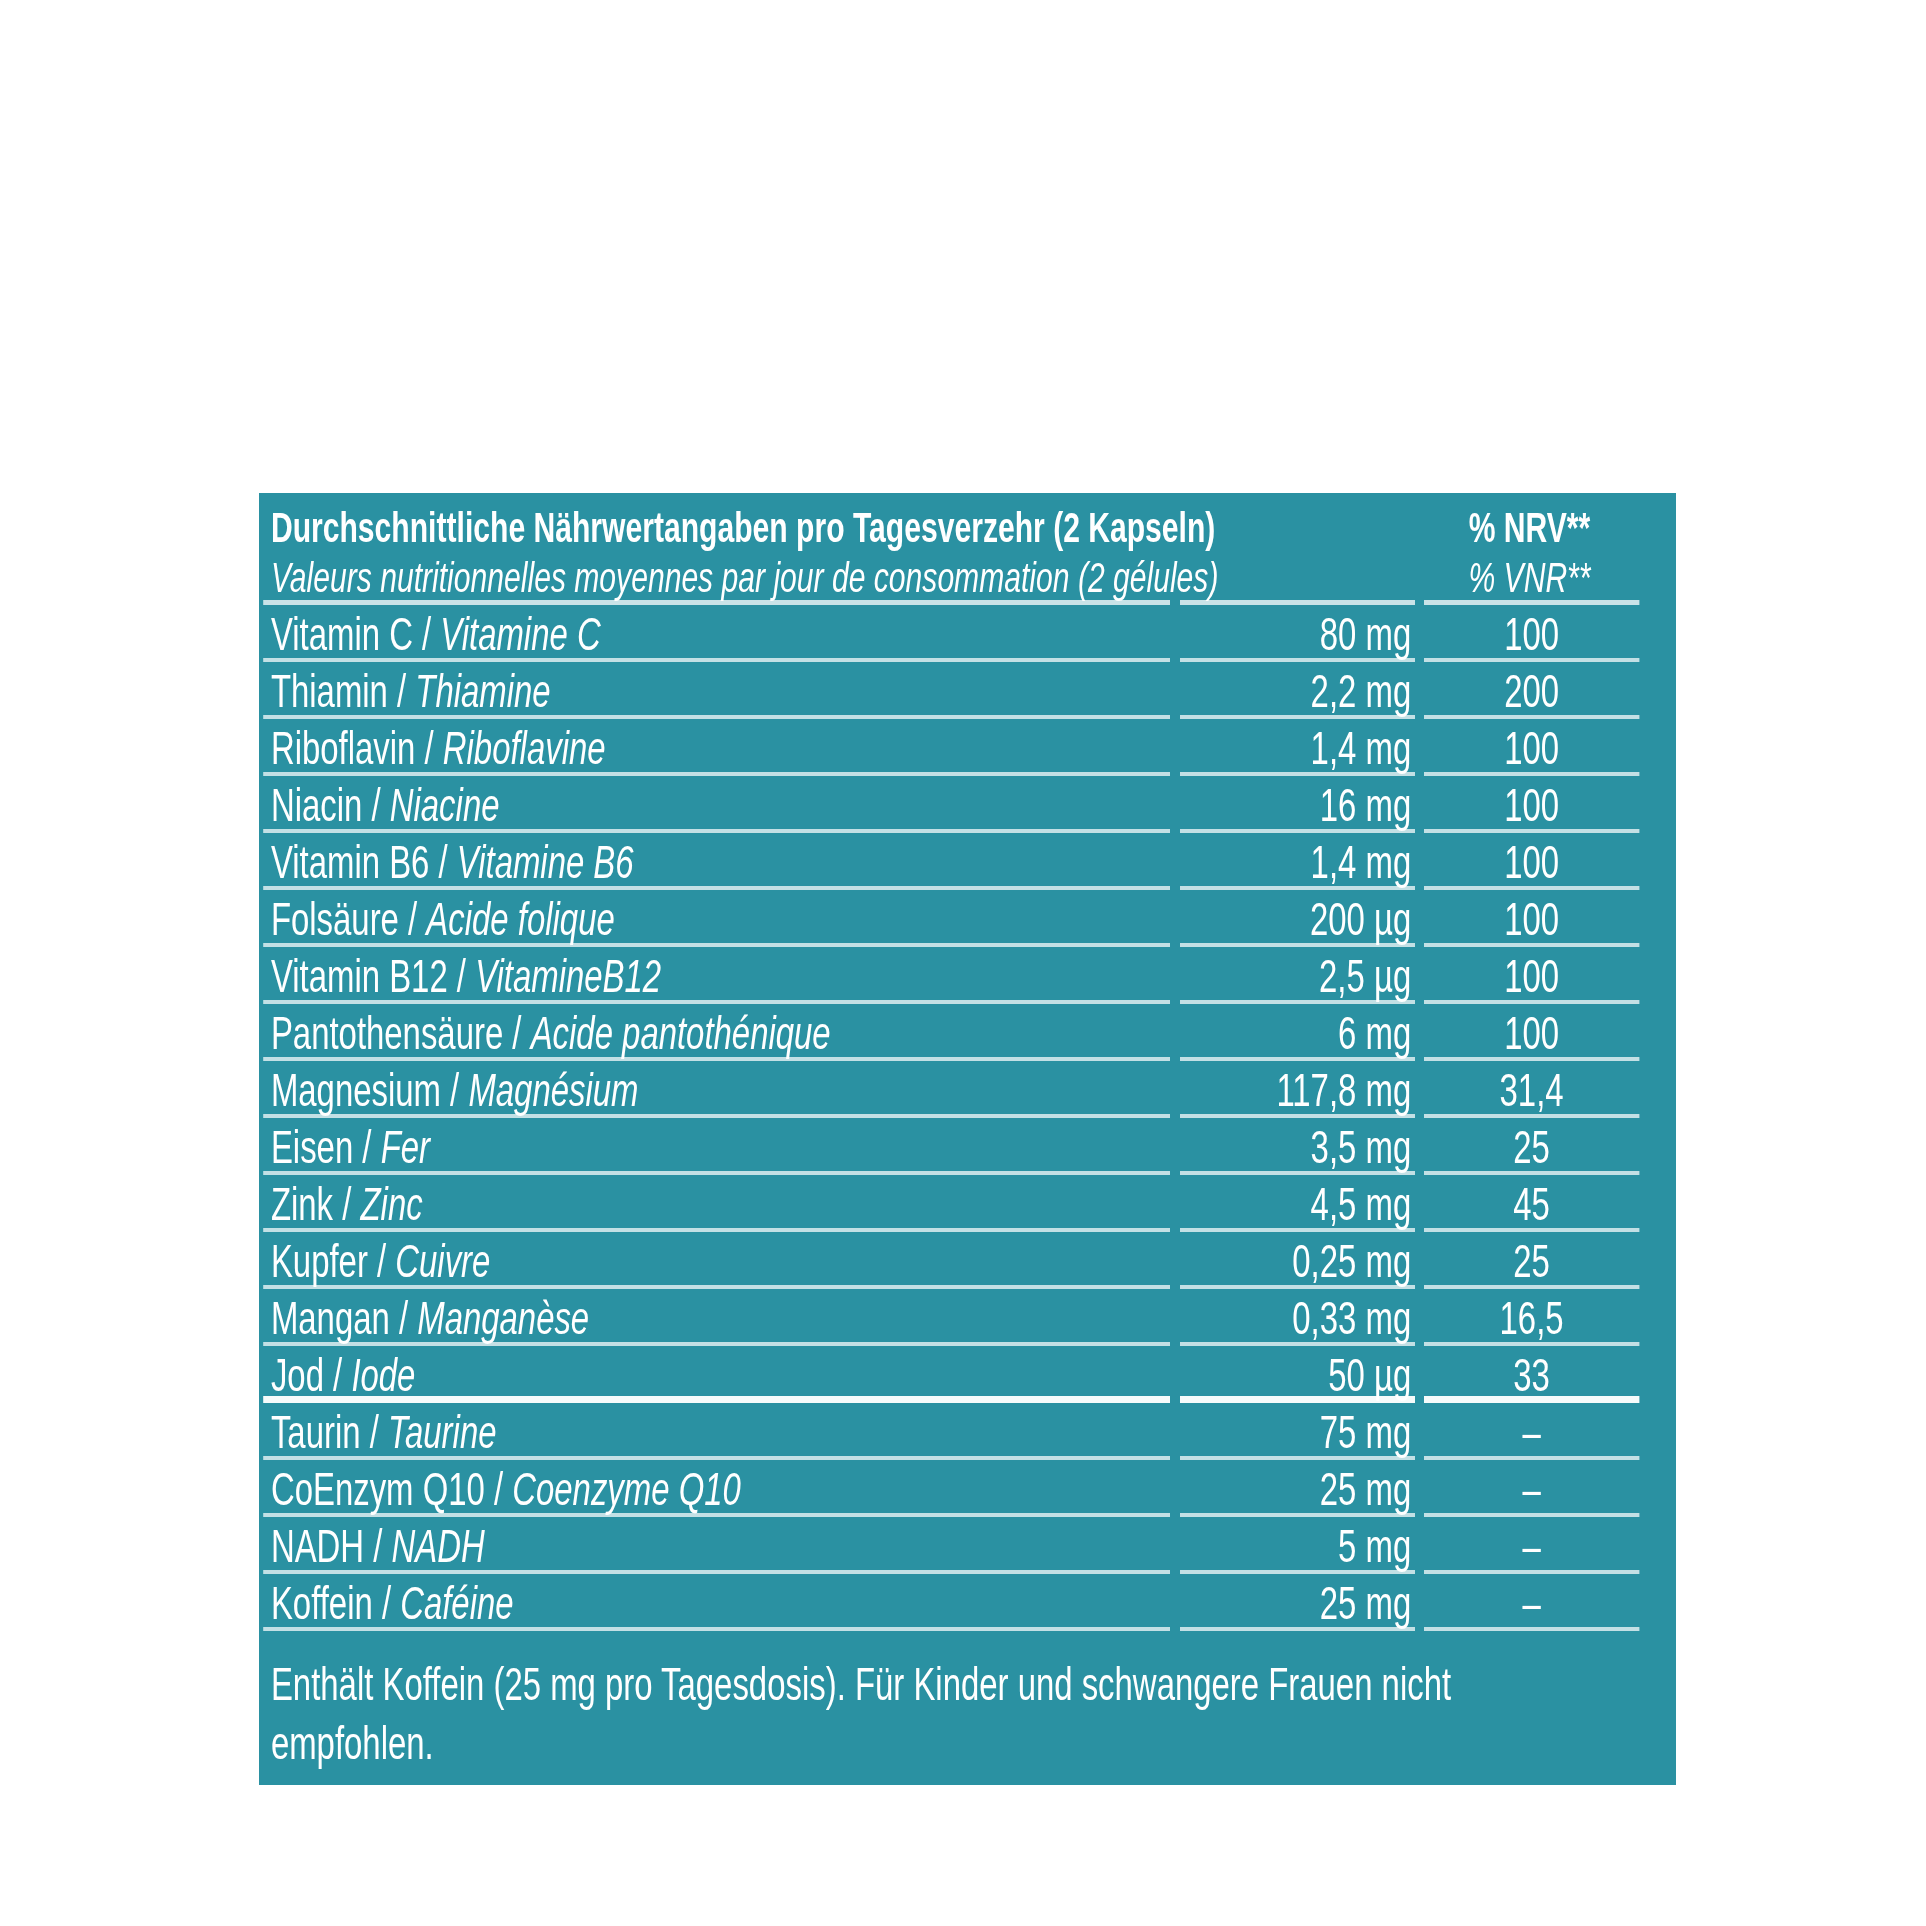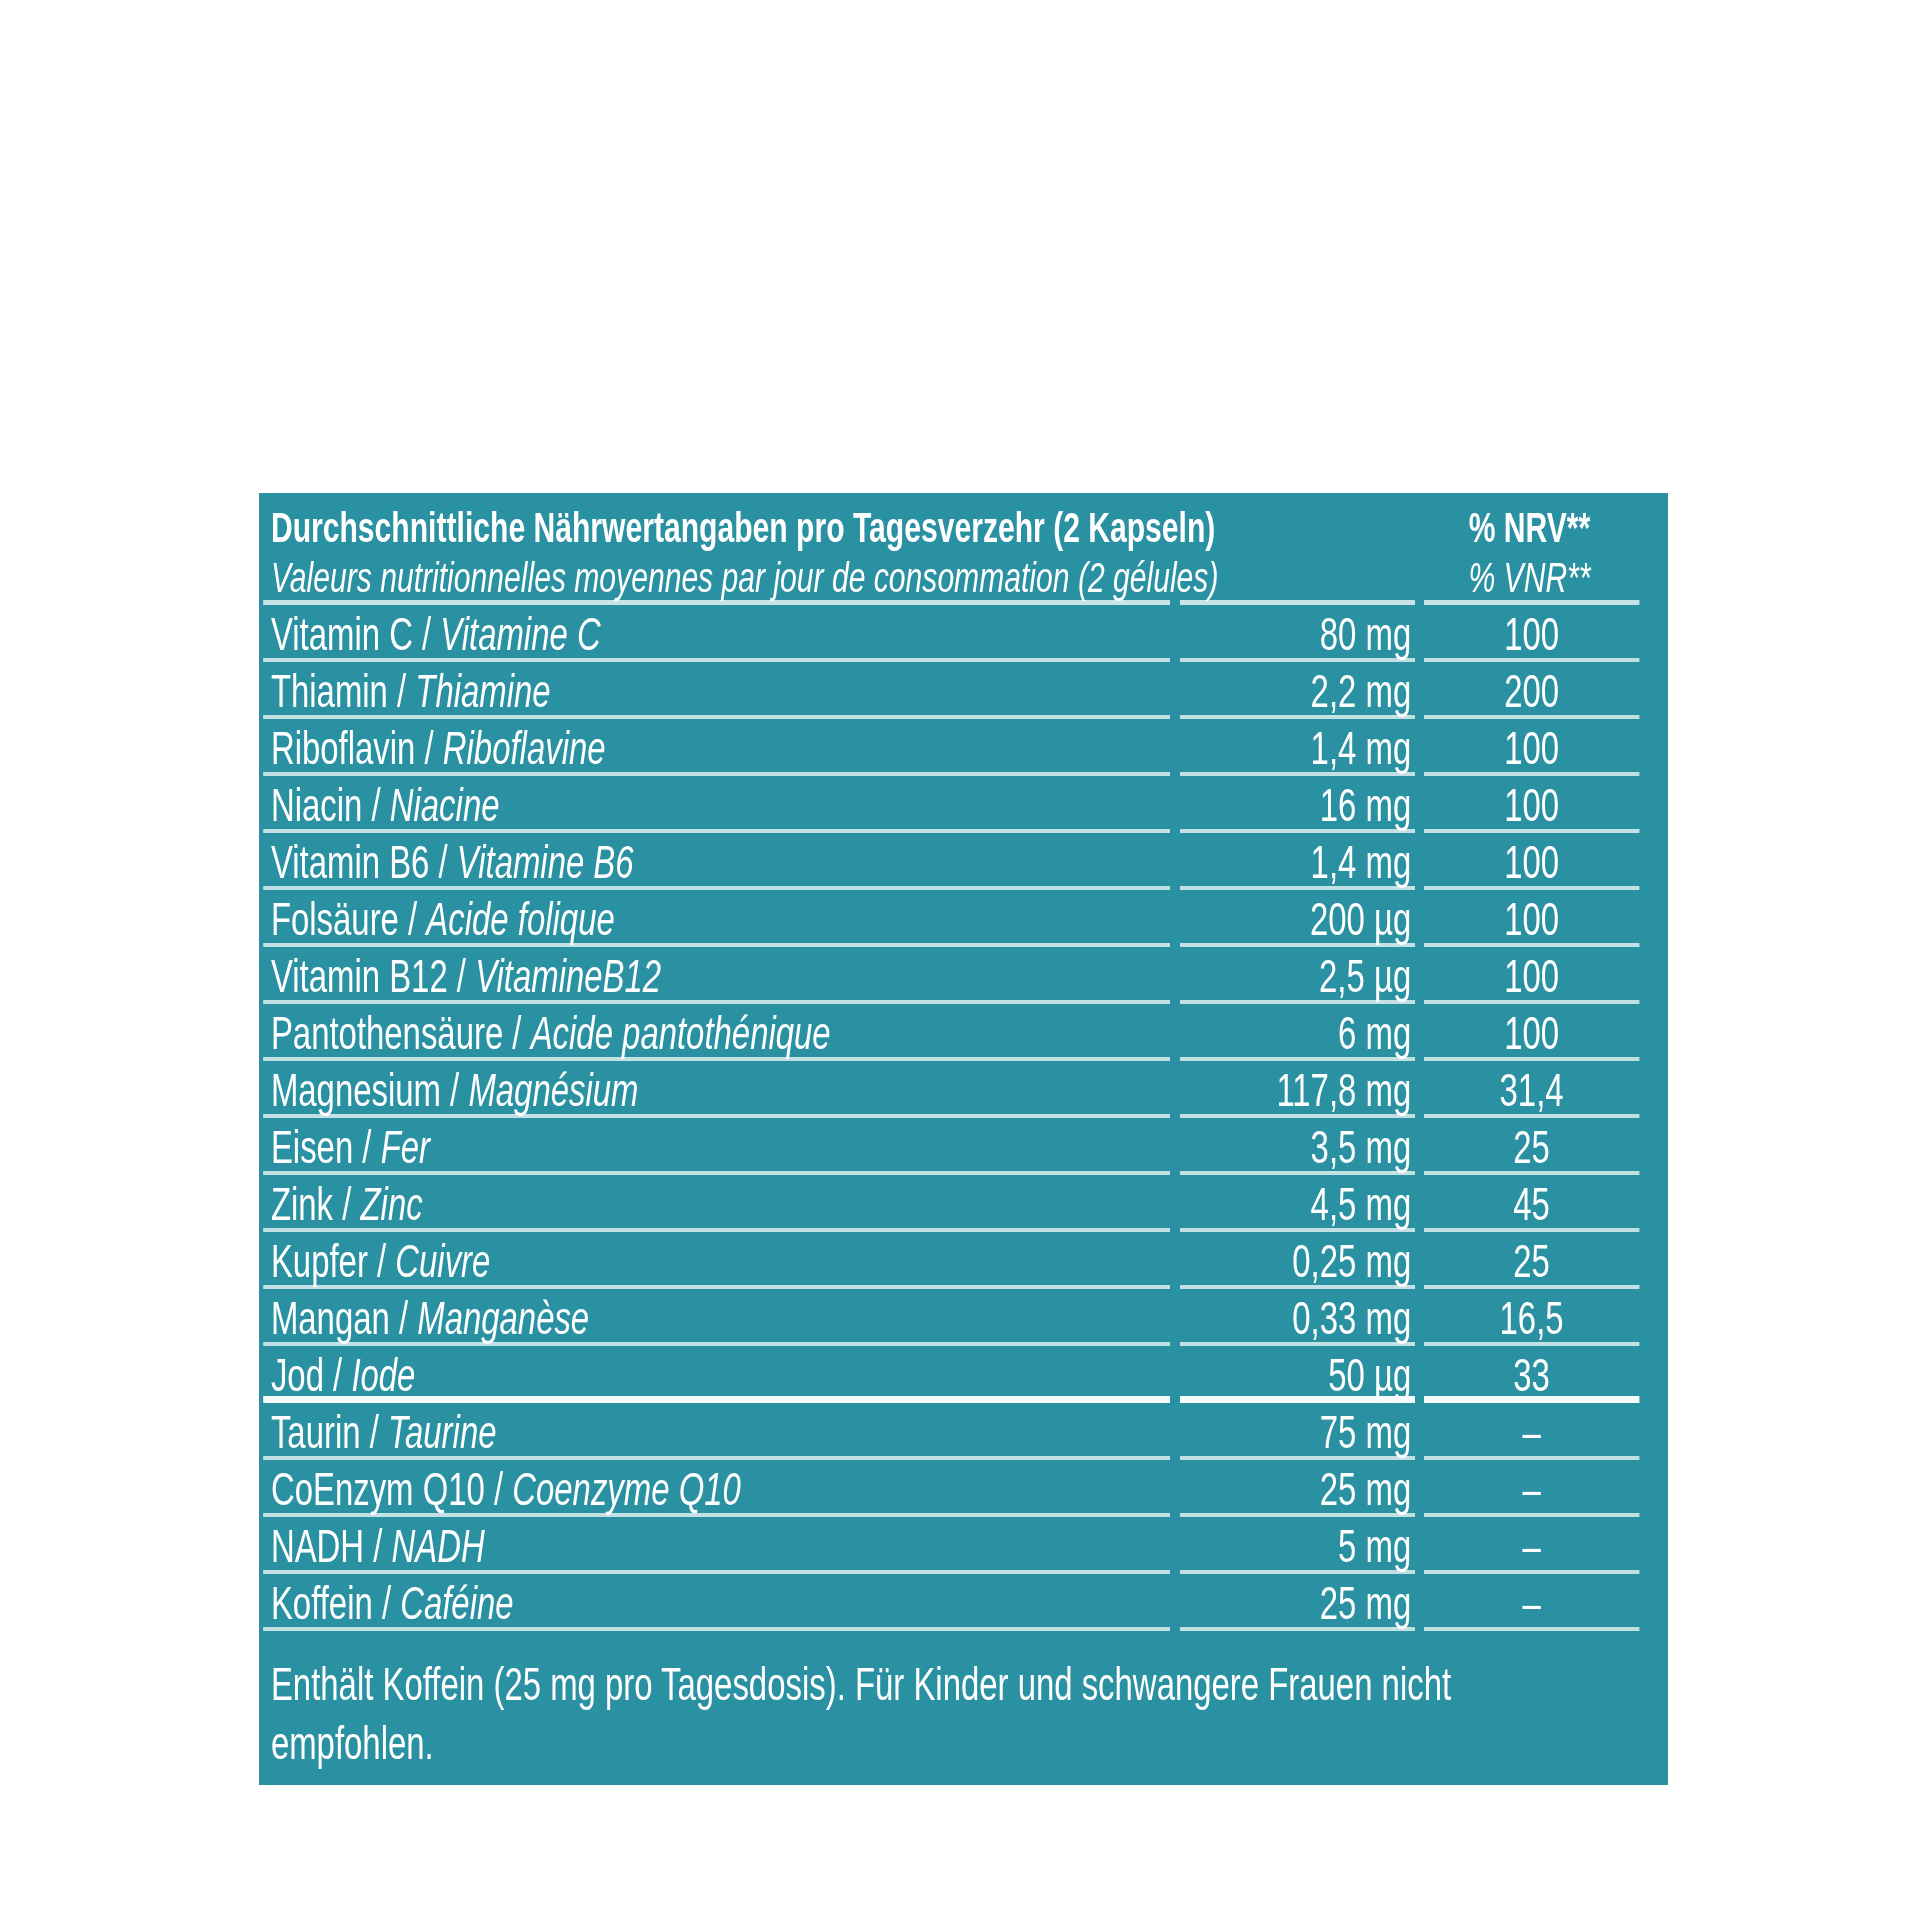--- a/index.html
+++ b/index.html
@@ -121,21 +121,21 @@
     padding: 23px 0 0 17px;
     font-size: 47px;
     line-height: 59px;
   }
   .ftr div { white-space: nowrap; }
 </style>
 </head>
 <body>
 
 <div class="page">
-  <section class="panel" style="background: rgb(42, 145, 162);">
+  <section class="panel" style="background: rgb(42, 145, 162); padding-left: 8px;">
     <div class="inner" style="color: rgb(255, 255, 255);">
 
       <header class="hdr">
         <div class="h-left">
           <div class="h-de">Durchschnittliche Nährwertangaben pro Tagesverzehr (2 Kapseln)</div>
           <div class="h-fr">Valeurs nutritionnelles moyennes par jour de consommation (2 gélules)</div>
         </div>
         <div class="h-right">
           <div class="h-de">% NRV**</div>
           <div class="h-fr">% VNR**</div>

